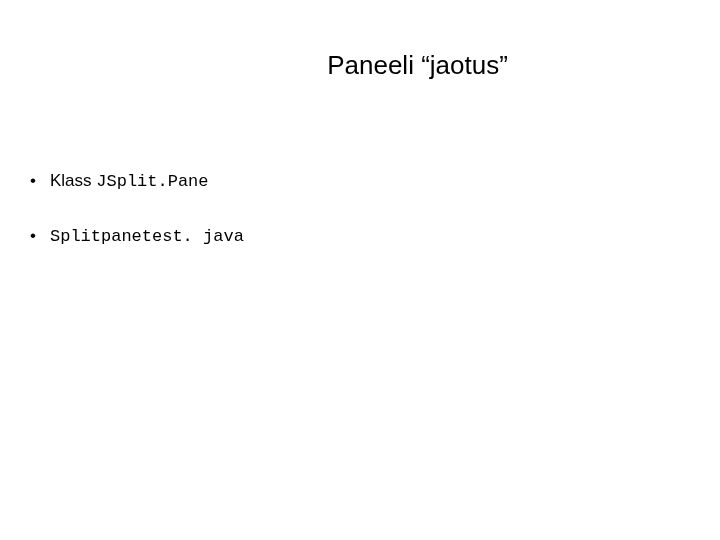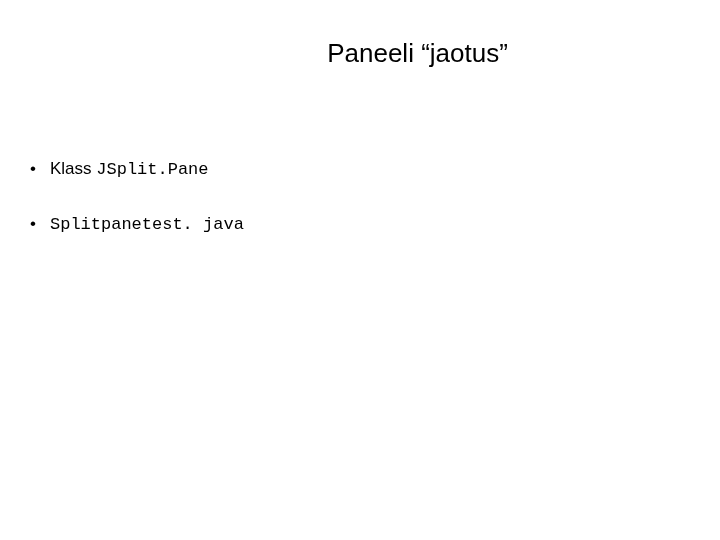--- a/index.html
+++ b/index.html
@@ -17,21 +17,21 @@
     }
     .slide {
       width: 100%;
       height: 100%;
       padding: 30px 30px 30px 30px;
     }
     .title {
       text-align: center;
       font-size: 26px;
       font-weight: normal;
-      margin-top: 8px;
+      margin-top: 20px;
       margin-bottom: 90px;
       margin-left: 115px;
     }
     .bullets {
       list-style: none;
       padding-left: 0;
     }
     .bullet-item {
       font-size: 17px;
       margin-bottom: 35px;

